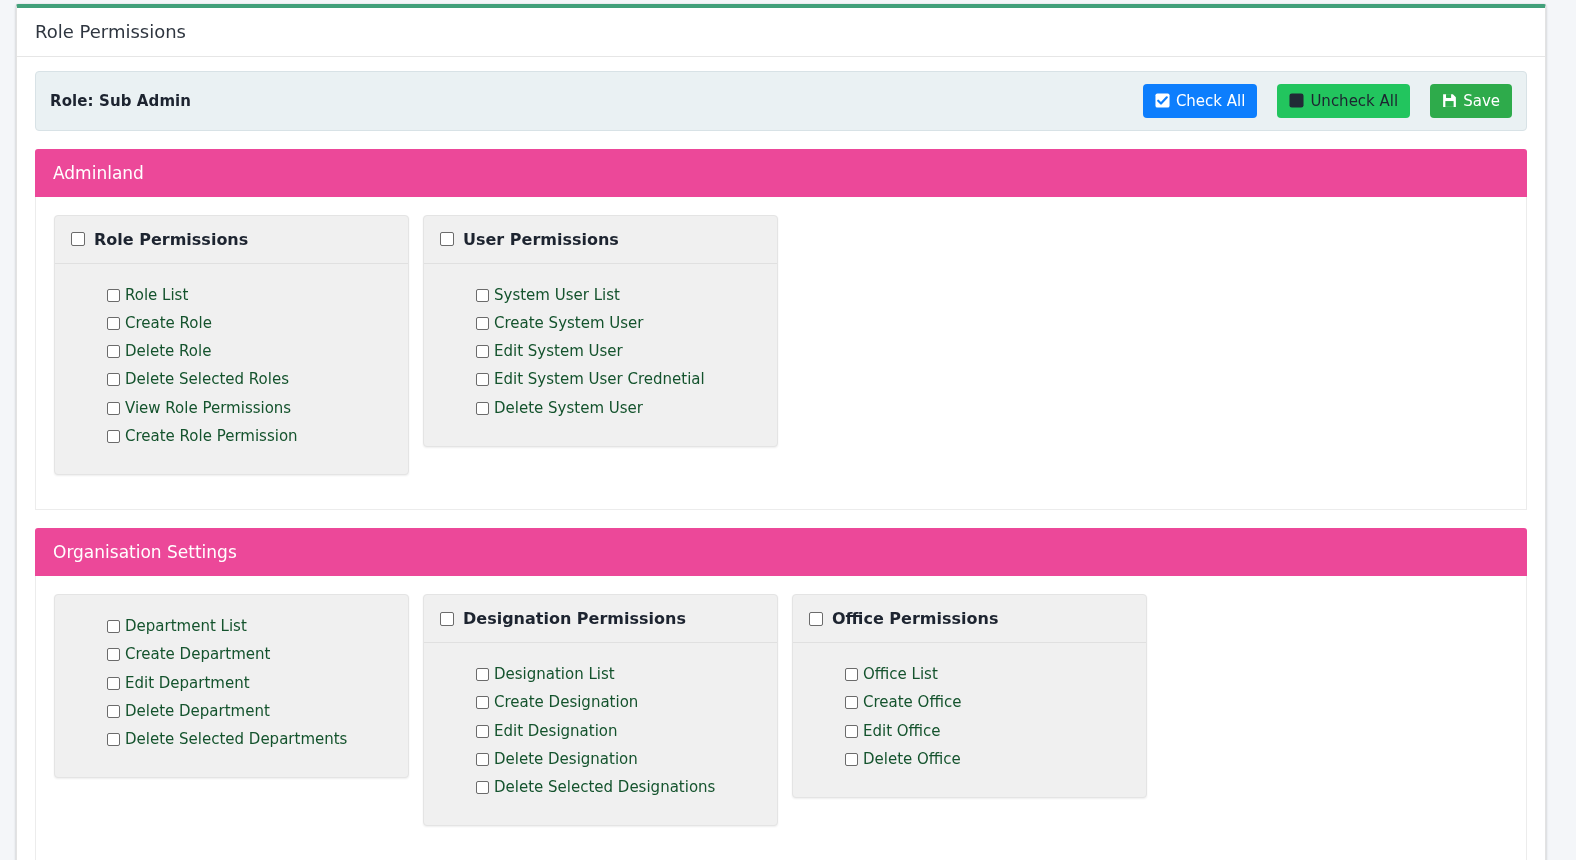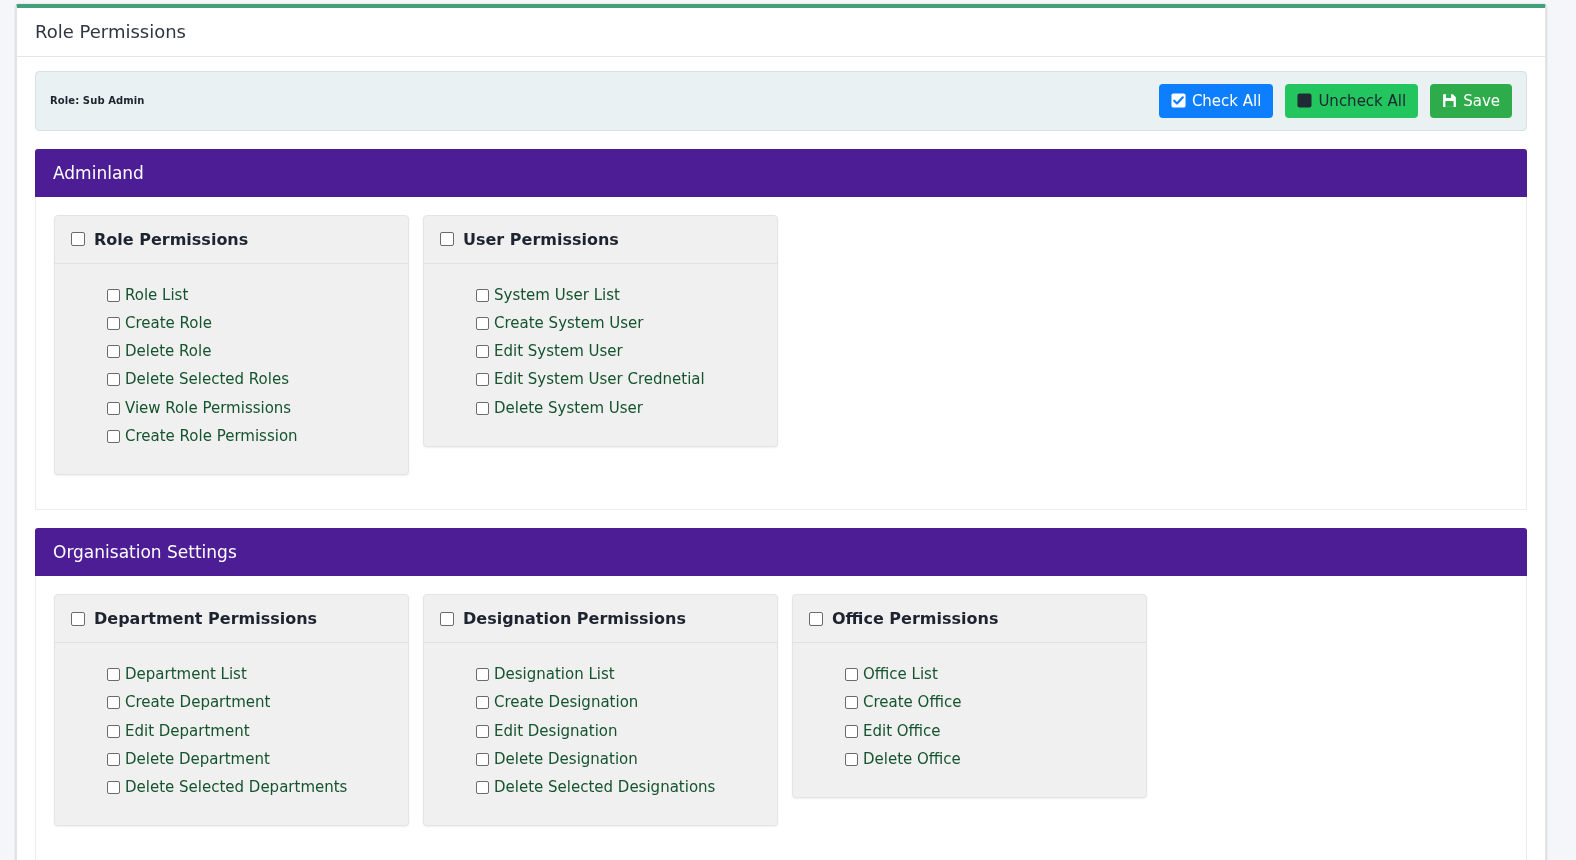--- a/index.html
+++ b/index.html
@@ -49,26 +49,26 @@
     background: #eaf1f3;
     border: 1px solid #d8e2e6;
     border-radius: 4px;
     padding: 12px 14px;
     display: flex;
     align-items: center;
     justify-content: space-between;
     min-height: 58px;
   }
   .role-label {
-    font-size: 10px;
+    font-size: 15px;
     font-weight: bold;
     color: #1d2430;
     letter-spacing: .1px;
   }
-  .role-actions { display: flex; align-items: center; gap: 12px; }
+  .role-actions { display: flex; align-items: center; gap: 20px; }
 
   .btn {
     border: none;
     border-radius: 4px;
     padding: 8px 12px;
     font-size: 15px;
     font-family: inherit;
     display: inline-flex;
     align-items: center;
     gap: 6px;
@@ -79,21 +79,21 @@
   .btn-check-all { background: #0d7efd; color: #ffffff; }
   .btn-uncheck-all { background: #22c55e; color: #1d2430; }
   .btn-save { background: #2eab4b; color: #ffffff; }
 
   .ico { display: inline-block; width: 15px; height: 15px; flex: 0 0 auto; }
   .ico svg { display: block; width: 15px; height: 15px; }
 
   
   .module { margin-top: 18px; }
   .module-header {
-    background: #4c1d95;
+    background: #ec4899;
     color: #ffffff;
     padding: 14px 18px;
     font-size: 17px;
     border-radius: 3px 3px 0 0;
     font-weight: 400;
   }
   .module-body {
     background: #ffffff;
     border: 1px solid #ececec;
     border-top: none;
@@ -269,24 +269,20 @@
           </div>
 
         </div>
       </div>
 
       <div class="module">
         <div class="module-header">Organisation Settings</div>
         <div class="module-body">
 
           <div class="perm-card">
-            <div class="perm-card-header">
-              <span class="cb cb-lg"></span>
-              <span class="perm-card-title">Department Permissions</span>
-            </div>
             <div class="perm-card-body">
               <label class="perm-item">
                   <span class="cb"></span>
                   <span class="perm-item-label">Department List</span>
                 </label>
               <label class="perm-item">
                   <span class="cb"></span>
                   <span class="perm-item-label">Create Department</span>
                 </label>
               <label class="perm-item">

